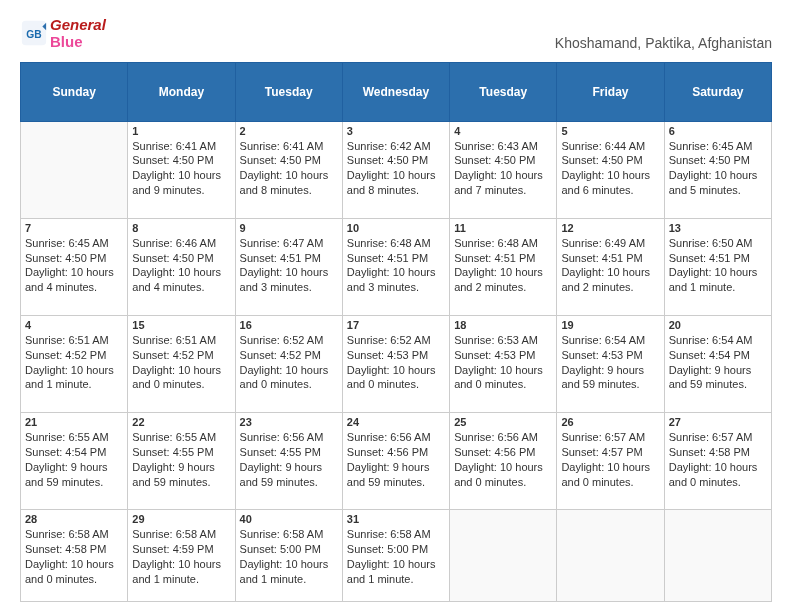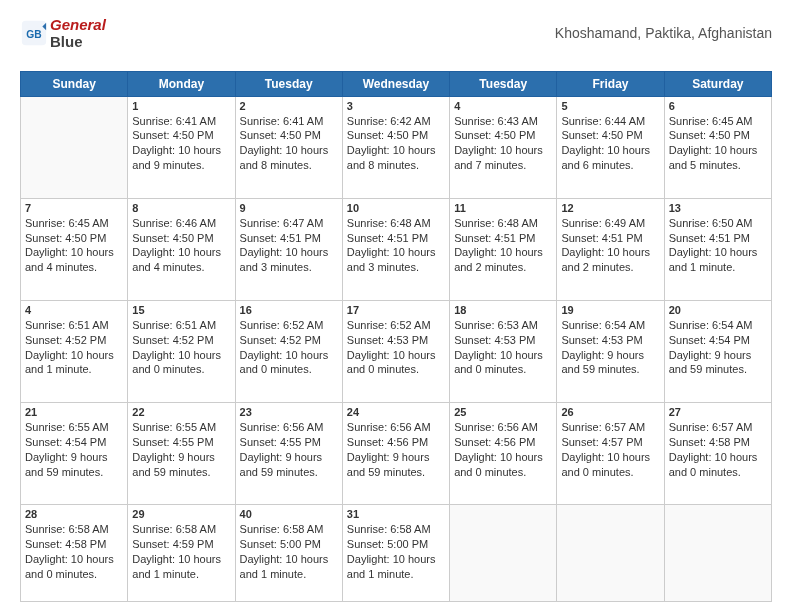--- a/index.html
+++ b/index.html
@@ -13,22 +13,22 @@
     .page {
       width: 792px;
       height: 612px;
       padding: 16px 20px 10px 20px;
       display: flex;
       flex-direction: column;
     }
     .header {
       display: flex;
       justify-content: space-between;
-      align-items: center;
-      margin-bottom: 20px;
+      align-items: flex-end;
+      margin-bottom: 11px;
     }
     .logo {
       display: flex;
       align-items: center;
     }
     .logo-icon {
       width: 28px;
       height: 28px;
       margin-right: 2px;
       position: relative;
@@ -51,21 +51,21 @@
       border: 1px solid #ccc;
       border-collapse: collapse;
       width: 100%;
       table-layout: fixed;
     }
     .calendar th {
       background: #2c6fad;
       color: #fff;
       font-size: 12px;
       font-weight: bold;
-      padding: 5px 4px;
+      padding: 22px 4px;
       text-align: center;
       border: 1px solid #2060a0;
     }
     .calendar td {
       border: 1px solid #ccc;
       vertical-align: top;
       padding: 3px 4px;
       font-size: 9.5px;
       color: #333;
       width: 14.28%;
@@ -96,21 +96,21 @@
 <div class="page">
   <div class="header">
     <div class="logo">
       <svg class="logo-icon" viewBox="0 0 30 30" width="36" height="36">
         <rect x="2" y="2" width="26" height="26" rx="4" fill="#f0f4fa"></rect>
         <text x="15" y="20" font-size="11" font-weight="bold" fill="#1a6aad" text-anchor="middle" font-family="Arial">GB</text>
         <polygon points="24,8 28,4 28,12" fill="#2c6fad"></polygon>
       </svg>
       <div style="line-height:1.15;">
         <div style="font-size:15px;font-weight:bold;color:#b91c1c;font-style:italic;">General</div>
-        <div style="font-size:15px;font-weight:bold;color:#404040;">Blue</div>
+        <div style="font-size:15px;font-weight:bold;color:#ec4899;">Blue</div>
       </div>
     </div>
     <div class="title-block">
       <div class="location">Khoshamand, Paktika, Afghanistan</div>
     </div>
   </div>
 
   <table class="calendar">
     <thead>
       <tr>

